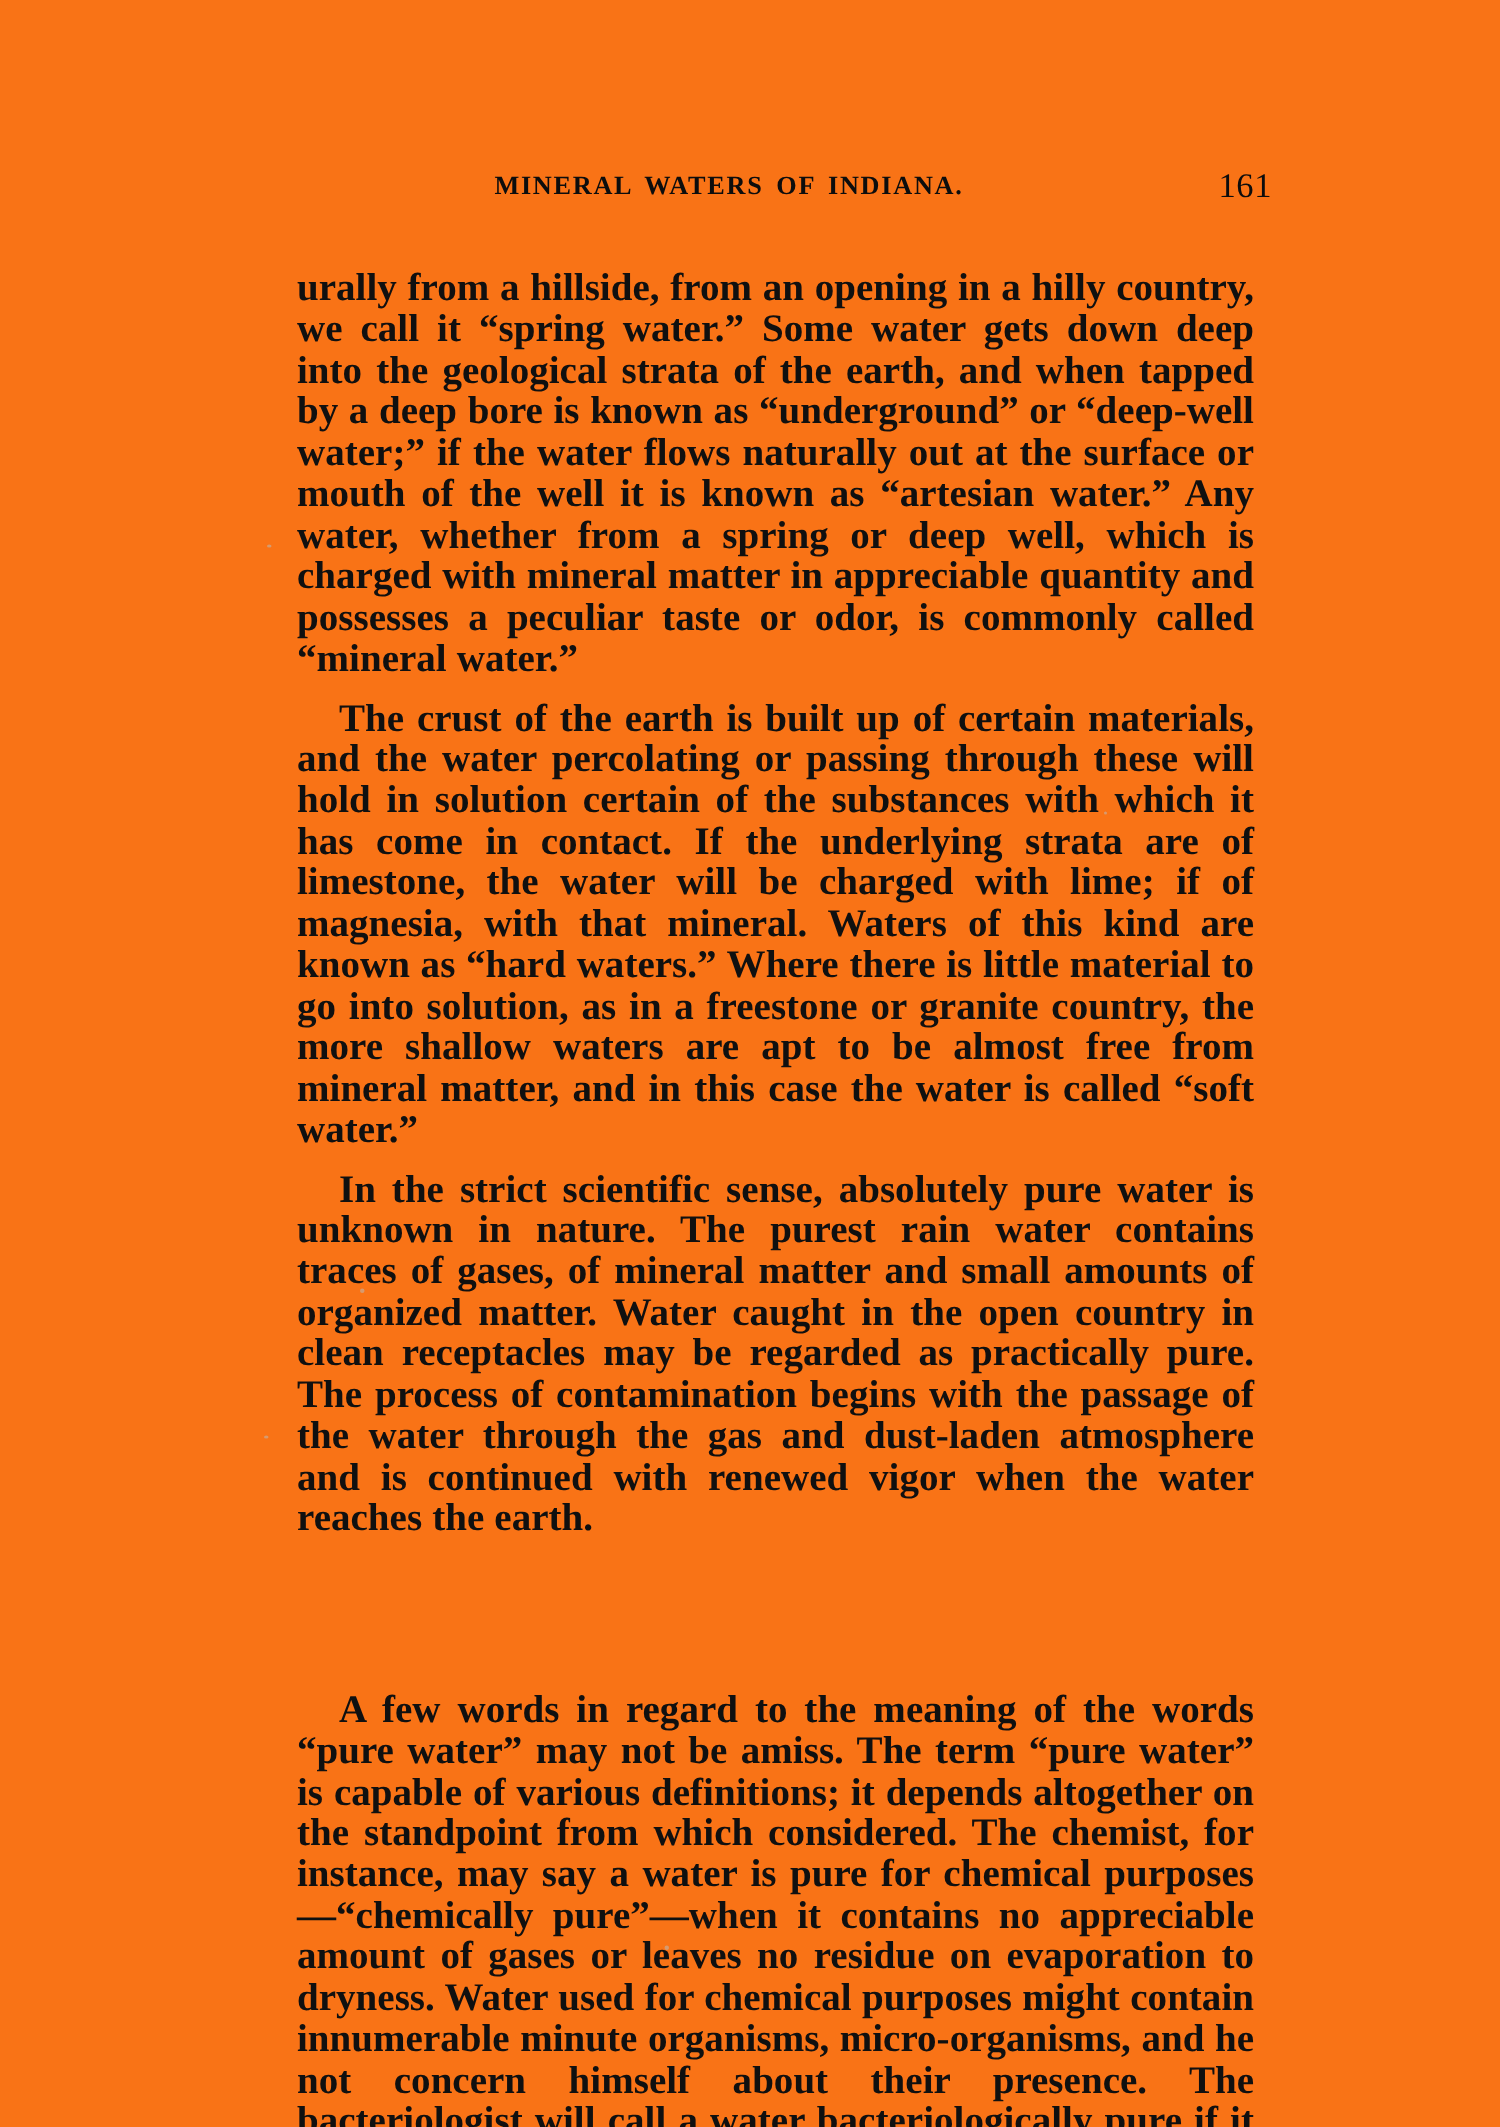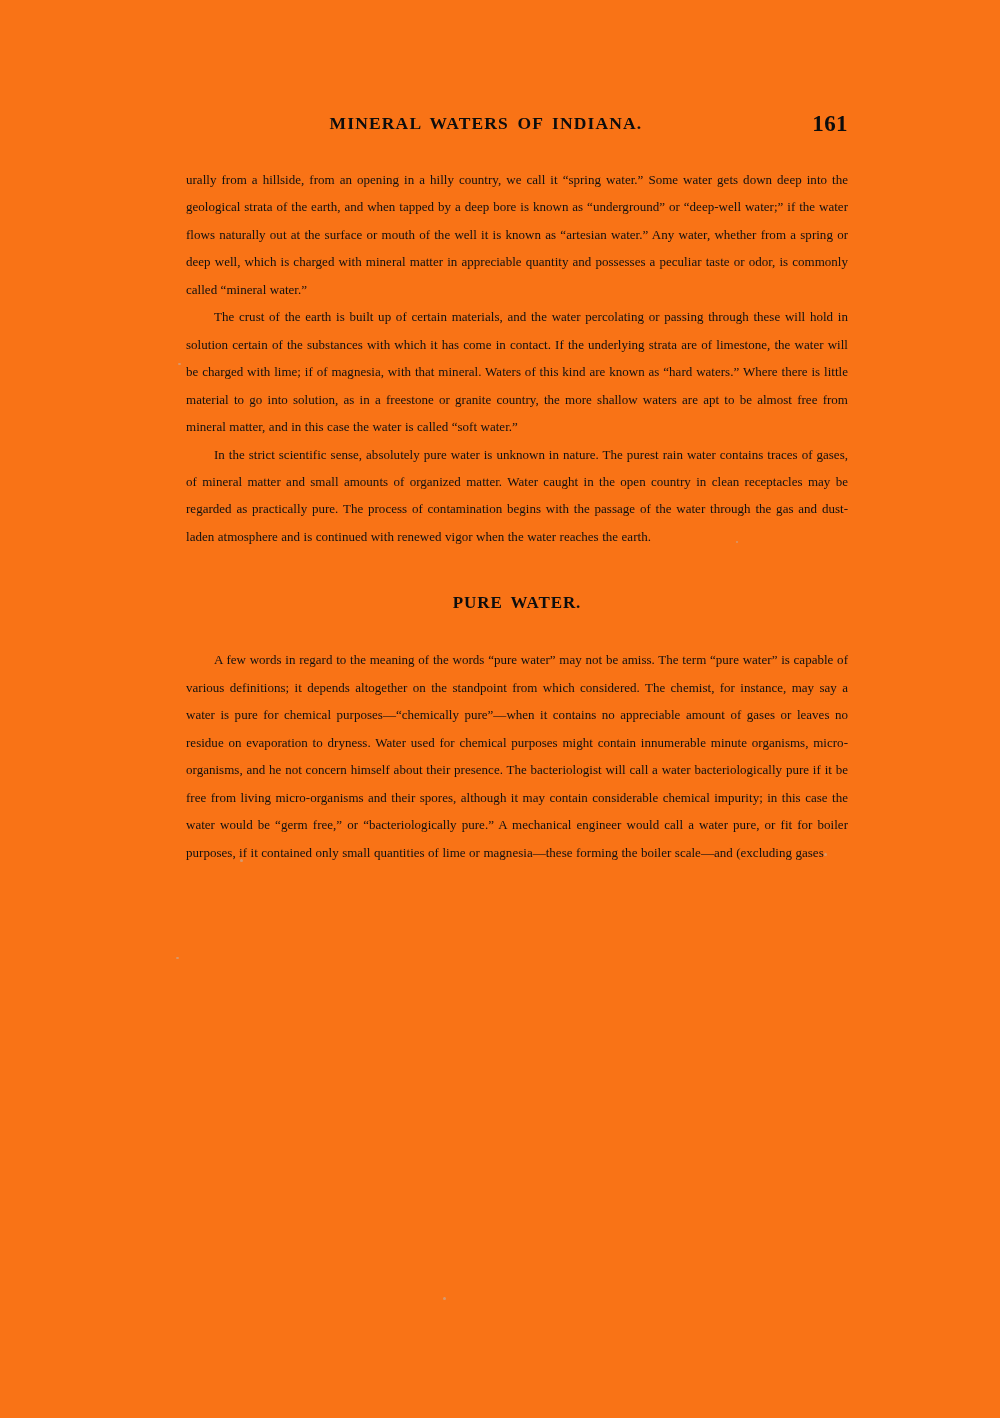--- a/index.html
+++ b/index.html
@@ -47,43 +47,44 @@
     word-spacing: 3px;
     font-variant: small-caps;
     text-transform: uppercase;
     color: #0d0d0d;
   }
   .page-number {
     position: absolute;
     right: 0;
     top: -2px;
     font-size: 23px;
-    font-weight: bold;
+    font-weight: normal;
     letter-spacing: 0.4px;
     color: #0d0d0d;
   }
 
   
   .textblock {
     position: absolute;
     left: 186px;
     top: 166px;
     width: 662px;
   }
 
   p.para {
-    margin: 0;
-    font-size: 13px;
+    margin: 12px;
+    font-size: 26px;
     line-height: 27.45px;
     text-align: justify;
     text-justify: inter-word;
     color: #101010;
     letter-spacing: 0.02px;
     word-spacing: 0.2px;
     hyphens: none;
+    font-weight: bold;
   }
   p.para.indent {
     text-indent: 28px;
   }
   p.para.cont {
     text-indent: 0;
   }
 
   
   .section-heading {
@@ -121,21 +122,20 @@
   <div class="textblock">
 
     <p class="para cont">urally from a hillside, from an opening in a hilly country, we call it “spring water.” Some water gets down deep into the geological strata of the earth, and when tapped by a deep bore is known as “underground” or “deep-well water;” if the water flows naturally out at the surface or mouth of the well it is known as “artesian water.” Any water, whether from a spring or deep well, which is charged with mineral matter in appreciable quantity and possesses a peculiar taste or odor, is commonly called “mineral water.”</p>
 
     <p class="para indent">The crust of the earth is built up of certain materials, and the water percolating or passing through these will hold in solution certain of the substances with which it has come in contact. If the underlying strata are of limestone, the water will be charged with lime; if of magnesia, with that mineral. Waters of this kind are known as “hard waters.” Where there is little material to go into solution, as in a freestone or granite country, the more shallow waters are apt to be almost free from mineral matter, and in this case the water is called “soft water.”</p>
 
     <p class="para indent">In the strict scientific sense, absolutely pure water is unknown in nature. The purest rain water contains traces of gases, of mineral matter and small amounts of organized matter. Water caught in the open country in clean receptacles may be regarded as practically pure. The process of contamination begins with the passage of the water through the gas and dust-laden atmosphere and is continued with renewed vigor when the water reaches the earth.</p>
 
     <div class="gap-before-heading"></div>
 
-    <h2 class="section-heading">PURE WATER.</h2>
 
     <div class="gap-after-heading"></div>
 
     <p class="para indent">A few words in regard to the meaning of the words “pure water” may not be amiss. The term “pure water” is capable of various definitions; it depends altogether on the standpoint from which considered. The chemist, for instance, may say a water is pure for chemical purposes—“chemically pure”—when it contains no appreciable amount of gases or leaves no residue on evaporation to dryness. Water used for chemical purposes might contain innumerable minute organisms, micro-organisms, and he not concern himself about their presence. The bacteriologist will call a water bacteriologically pure if it be free from living micro-organisms and their spores, although it may contain considerable chemical impurity; in this case the water would be “germ free,” or “bacteriologically pure.” A mechanical engineer would call a water pure, or fit for boiler purposes, if it contained only small quantities of lime or magnesia—these forming the boiler scale—and (excluding gases</p>
 
   </div>
 
   <span class="speck" style="left:240px;  top:859px;  width:3px; height:3px;"></span>
   <span class="speck" style="left:824px;  top:853px;  width:3px; height:3px;"></span>
   <span class="speck" style="left:178px;  top:363px;  width:3px; height:2px;"></span>

